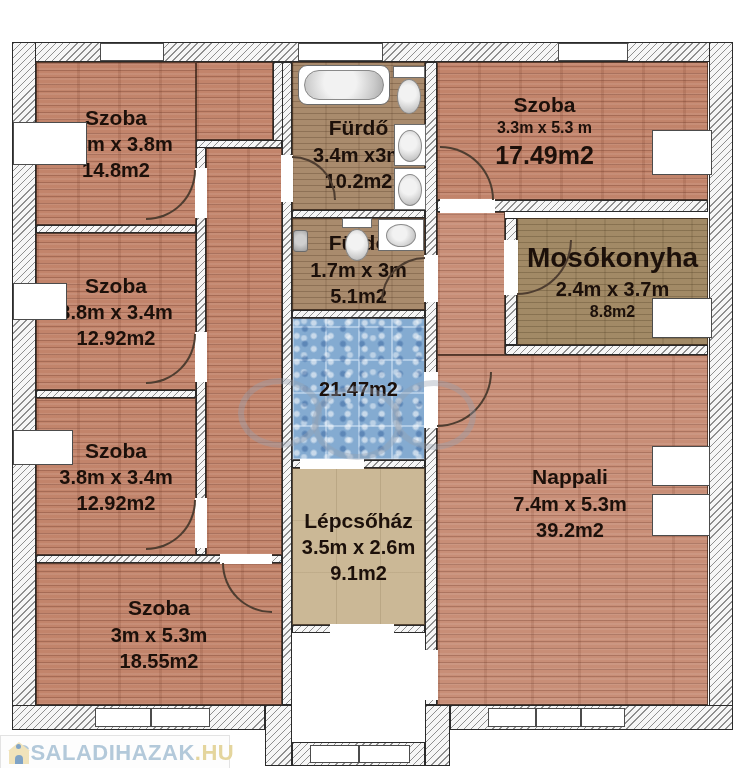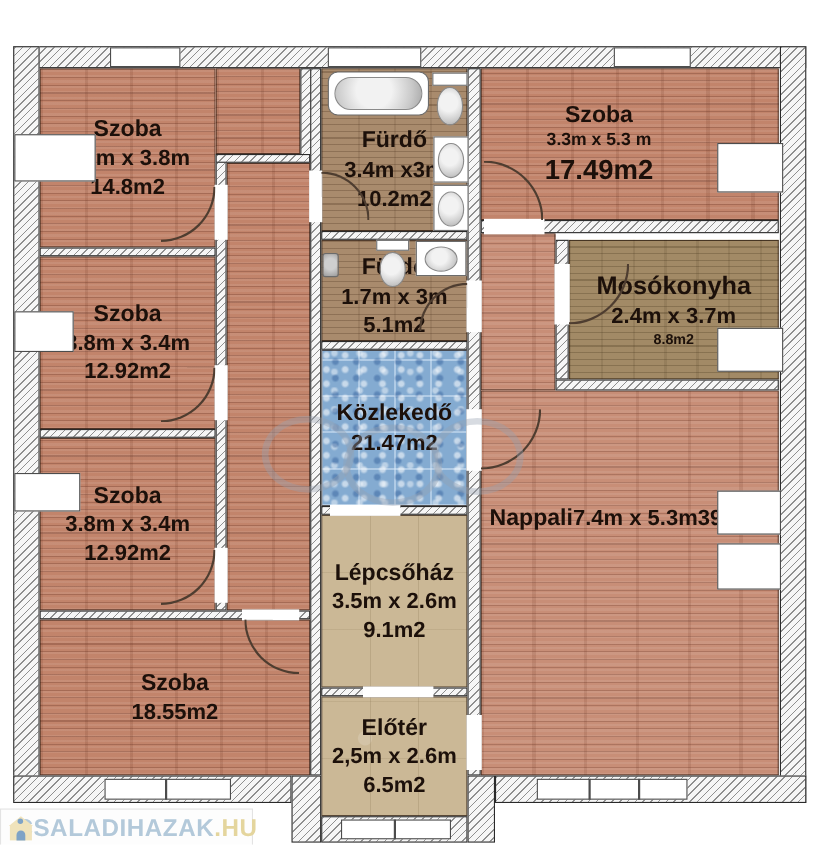--- a/index.html
+++ b/index.html
@@ -107,60 +107,55 @@
 
   <div class="room floor-wood" style="left:292px;top:218px;width:133px;height:92px;padding-top:10px;">
     <div class="rl" style="font-size:21px">Fürdő</div>
     <div class="rl" style="font-size:20px">1.7m x 3m</div>
     <div class="rl" style="font-size:20px">5.1m2</div>
   </div>
 
   <div class="room floor-brick2" style="left:437px;top:212px;width:68px;height:143px;"></div>
 
   <div class="room floor-khaki" style="left:517px;top:218px;width:191px;height:127px;">
-    <div class="rl" style="font-size:23px">Mosókonyha</div>
+    <div class="rl" style="font-size:28px">Mosókonyha</div>
     <div class="rl" style="font-size:20px">2.4m x 3.7m</div>
-    <div class="rl" style="font-size:13px">8.8m2</div>
+    <div class="rl" style="font-size:16px">8.8m2</div>
   </div>
 
   <div class="room floor-ll floor-brick" style="left:36px;top:398px;width:160px;height:157px;">
     <div class="rl" style="font-size:21px">Szoba</div>
     <div class="rl" style="font-size:20px">3.8m x 3.4m</div>
     <div class="rl" style="font-size:20px">12.92m2</div>
   </div>
 
   <div class="room floor-tile" style="left:292px;top:318px;width:133px;height:142px;">
-    <div class="rl" style="font-size:21px">Közlekedő</div>
     <div class="rl" style="font-size:20px">21.47m2</div>
   </div>
 
   <div class="room floor-brick2" style="left:437px;top:355px;width:271px;height:350px;"></div>
-  <div class="abs" style="left:445px;top:416px;width:250px;height:110px;display:flex;flex-direction:row;
-       align-items:center;text-align:center;">
+  <div class="abs" style="left:445px;top:448px;width:250px;height:110px;display:flex;flex-direction:column;
+       align-items:center;justify-content:center;text-align:center;">
     <div class="rl" style="font-size:21px">Nappali</div>
     <div class="rl" style="font-size:20px">7.4m x 5.3m</div>
     <div class="rl" style="font-size:20px">39.2m2</div>
   </div>
 
   <div class="room floor-stone" style="left:292px;top:468px;width:133px;height:157px;">
     <div class="rl" style="font-size:21px">Lépcsőház</div>
     <div class="rl" style="font-size:20px">3.5m x 2.6m</div>
     <div class="rl" style="font-size:20px">9.1m2</div>
   </div>
 
   <div class="room floor-brick" style="left:36px;top:563px;width:246px;height:142px;">
     <div class="rl" style="font-size:21px">Szoba</div>
+    <div class="rl" style="font-size:20px">3m x 5.3m</div>
     <div class="rl" style="font-size:20px">18.55m2</div>
   </div>
 
-  <div class="room floor-stone" style="left:292px;top:633px;width:133px;height:109px;">
-    <div class="rl" style="font-size:21px">Előtér</div>
-    <div class="rl" style="font-size:20px">2,5m x 2.6m</div>
-    <div class="rl" style="font-size:20px">6.5m2</div>
-  </div>
 
   <div class="wall" style="left:12px;top:42px;width:721px;height:20px;"></div>
   <div class="wall" style="left:12px;top:42px;width:24px;height:688px;"></div>
   <div class="wall" style="left:709px;top:42px;width:24px;height:688px;"></div>
   <div class="wall" style="left:12px;top:705px;width:253px;height:25px;"></div>
   <div class="wall" style="left:450px;top:705px;width:283px;height:25px;"></div>
   <div class="wall" style="left:265px;top:705px;width:27px;height:61px;"></div>
   <div class="wall" style="left:425px;top:705px;width:25px;height:61px;"></div>
   <div class="wall" style="left:292px;top:742px;width:133px;height:24px;"></div>
 

